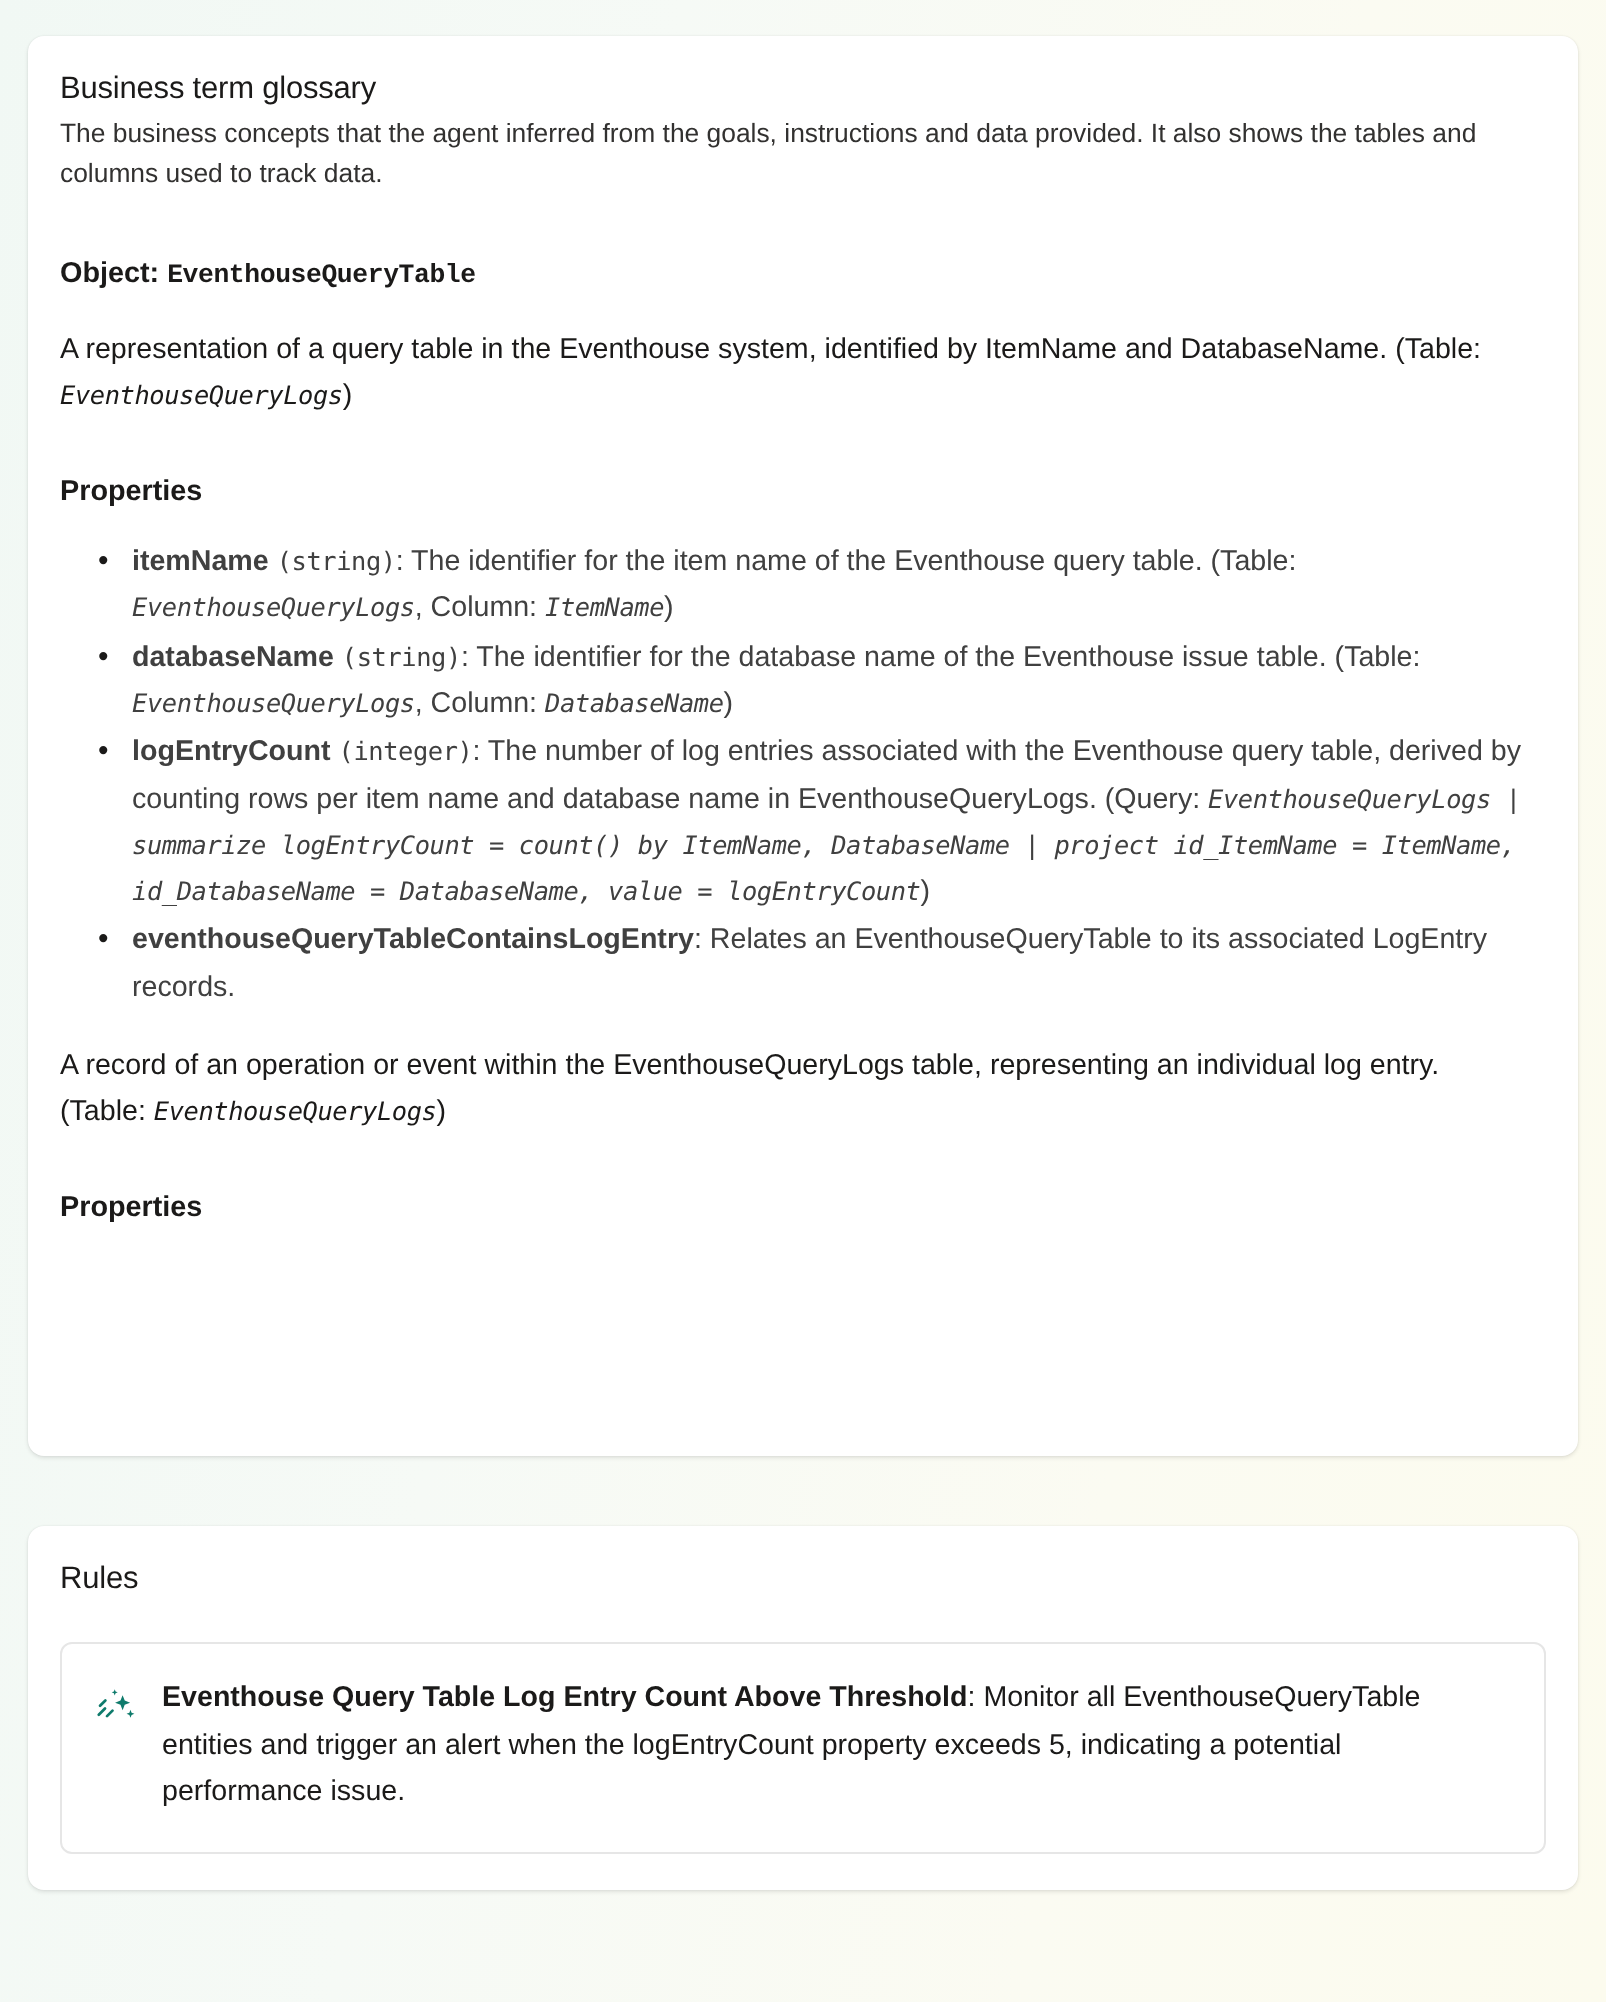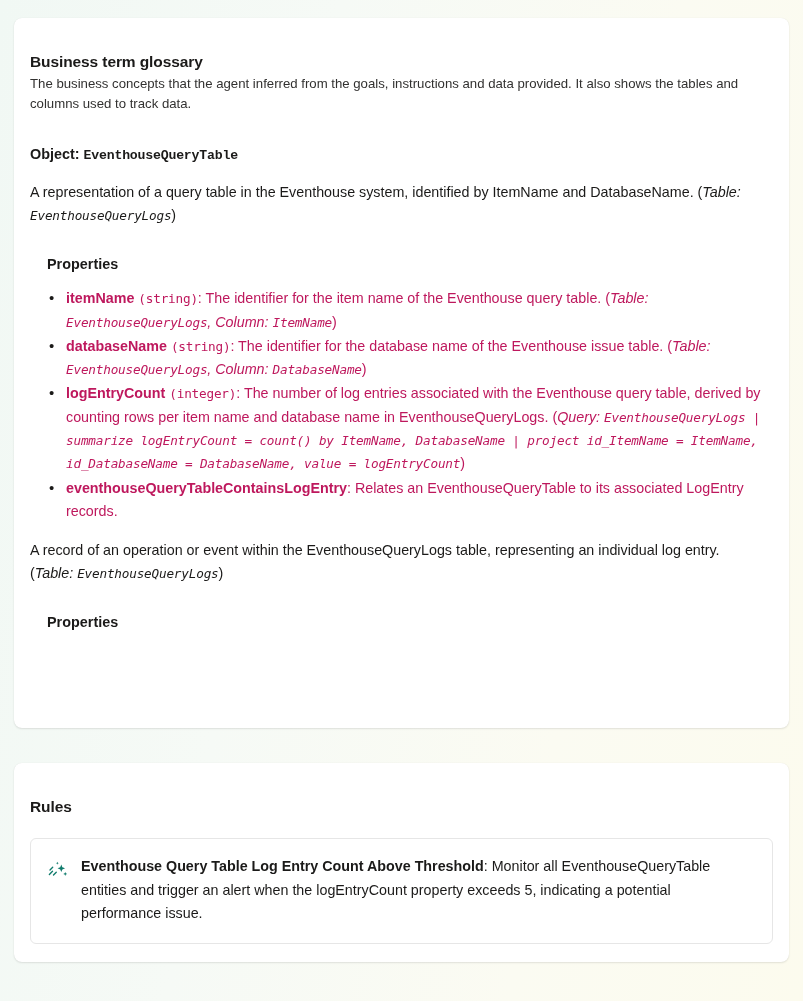--- a/index.html
+++ b/index.html
@@ -36,24 +36,24 @@
     padding: 16px 18px 0 16px;
   }
 
   .card.rules {
     margin-top: 35px;
     padding: 16px 16px 18px 16px;
   }
 
   .section-title {
     font-size: 15.5px;
-    font-weight: 700;
+    font-weight: 400;
     letter-spacing: -0.1px;
     color: #1b1a19;
-    margin: 17px 0 1px 0;
+    margin: 0 0 1px 0;
     line-height: 1.45;
   }
 
   .section-desc {
     font-size: 13.2px;
     line-height: 1.48;
     color: #323130;
     margin: 0;
     max-width: 740px;
   }
@@ -77,53 +77,53 @@
     line-height: 1.62;
     color: #1b1a19;
     margin: 16px 0 0 0;
     max-width: 716px;
   }
 
   .props-heading {
     font-size: 14.4px;
     font-weight: 700;
     color: #1b1a19;
-    margin: 26px 0 0 17px;
+    margin: 26px 0 0 0;
     line-height: 1.5;
   }
 
   ul.props {
     margin: 12px 0 0 0;
     padding-left: 36px;
     list-style: none;
   }
   ul.props > li {
     position: relative;
     font-size: 14.3px;
     line-height: 1.63;
-    color: #be185d;
+    color: #404040;
     margin-bottom: 1px;
     max-width: 700px;
   }
   ul.props > li::before {
     content: "\2022";
     position: absolute;
     left: -17px;
     top: -1px;
     font-size: 15px;
     color: #1b1a19;
   }
 
   .b { font-weight: 700; }
   .mono {
     font-family: "DejaVu Sans Mono", "Liberation Mono", monospace;
     font-size: 12.7px;
     letter-spacing: -0.2px;
   }
-  .ital { font-style: italic; }
+  .ital { }
   .mono-ital {
     font-family: "DejaVu Sans Mono", "Liberation Mono", monospace;
     font-size: 12.7px;
     font-style: italic;
     letter-spacing: -0.2px;
   }
 
   .rule-box {
     margin-top: 20px;
     border: 1px solid #e6e6e6;

